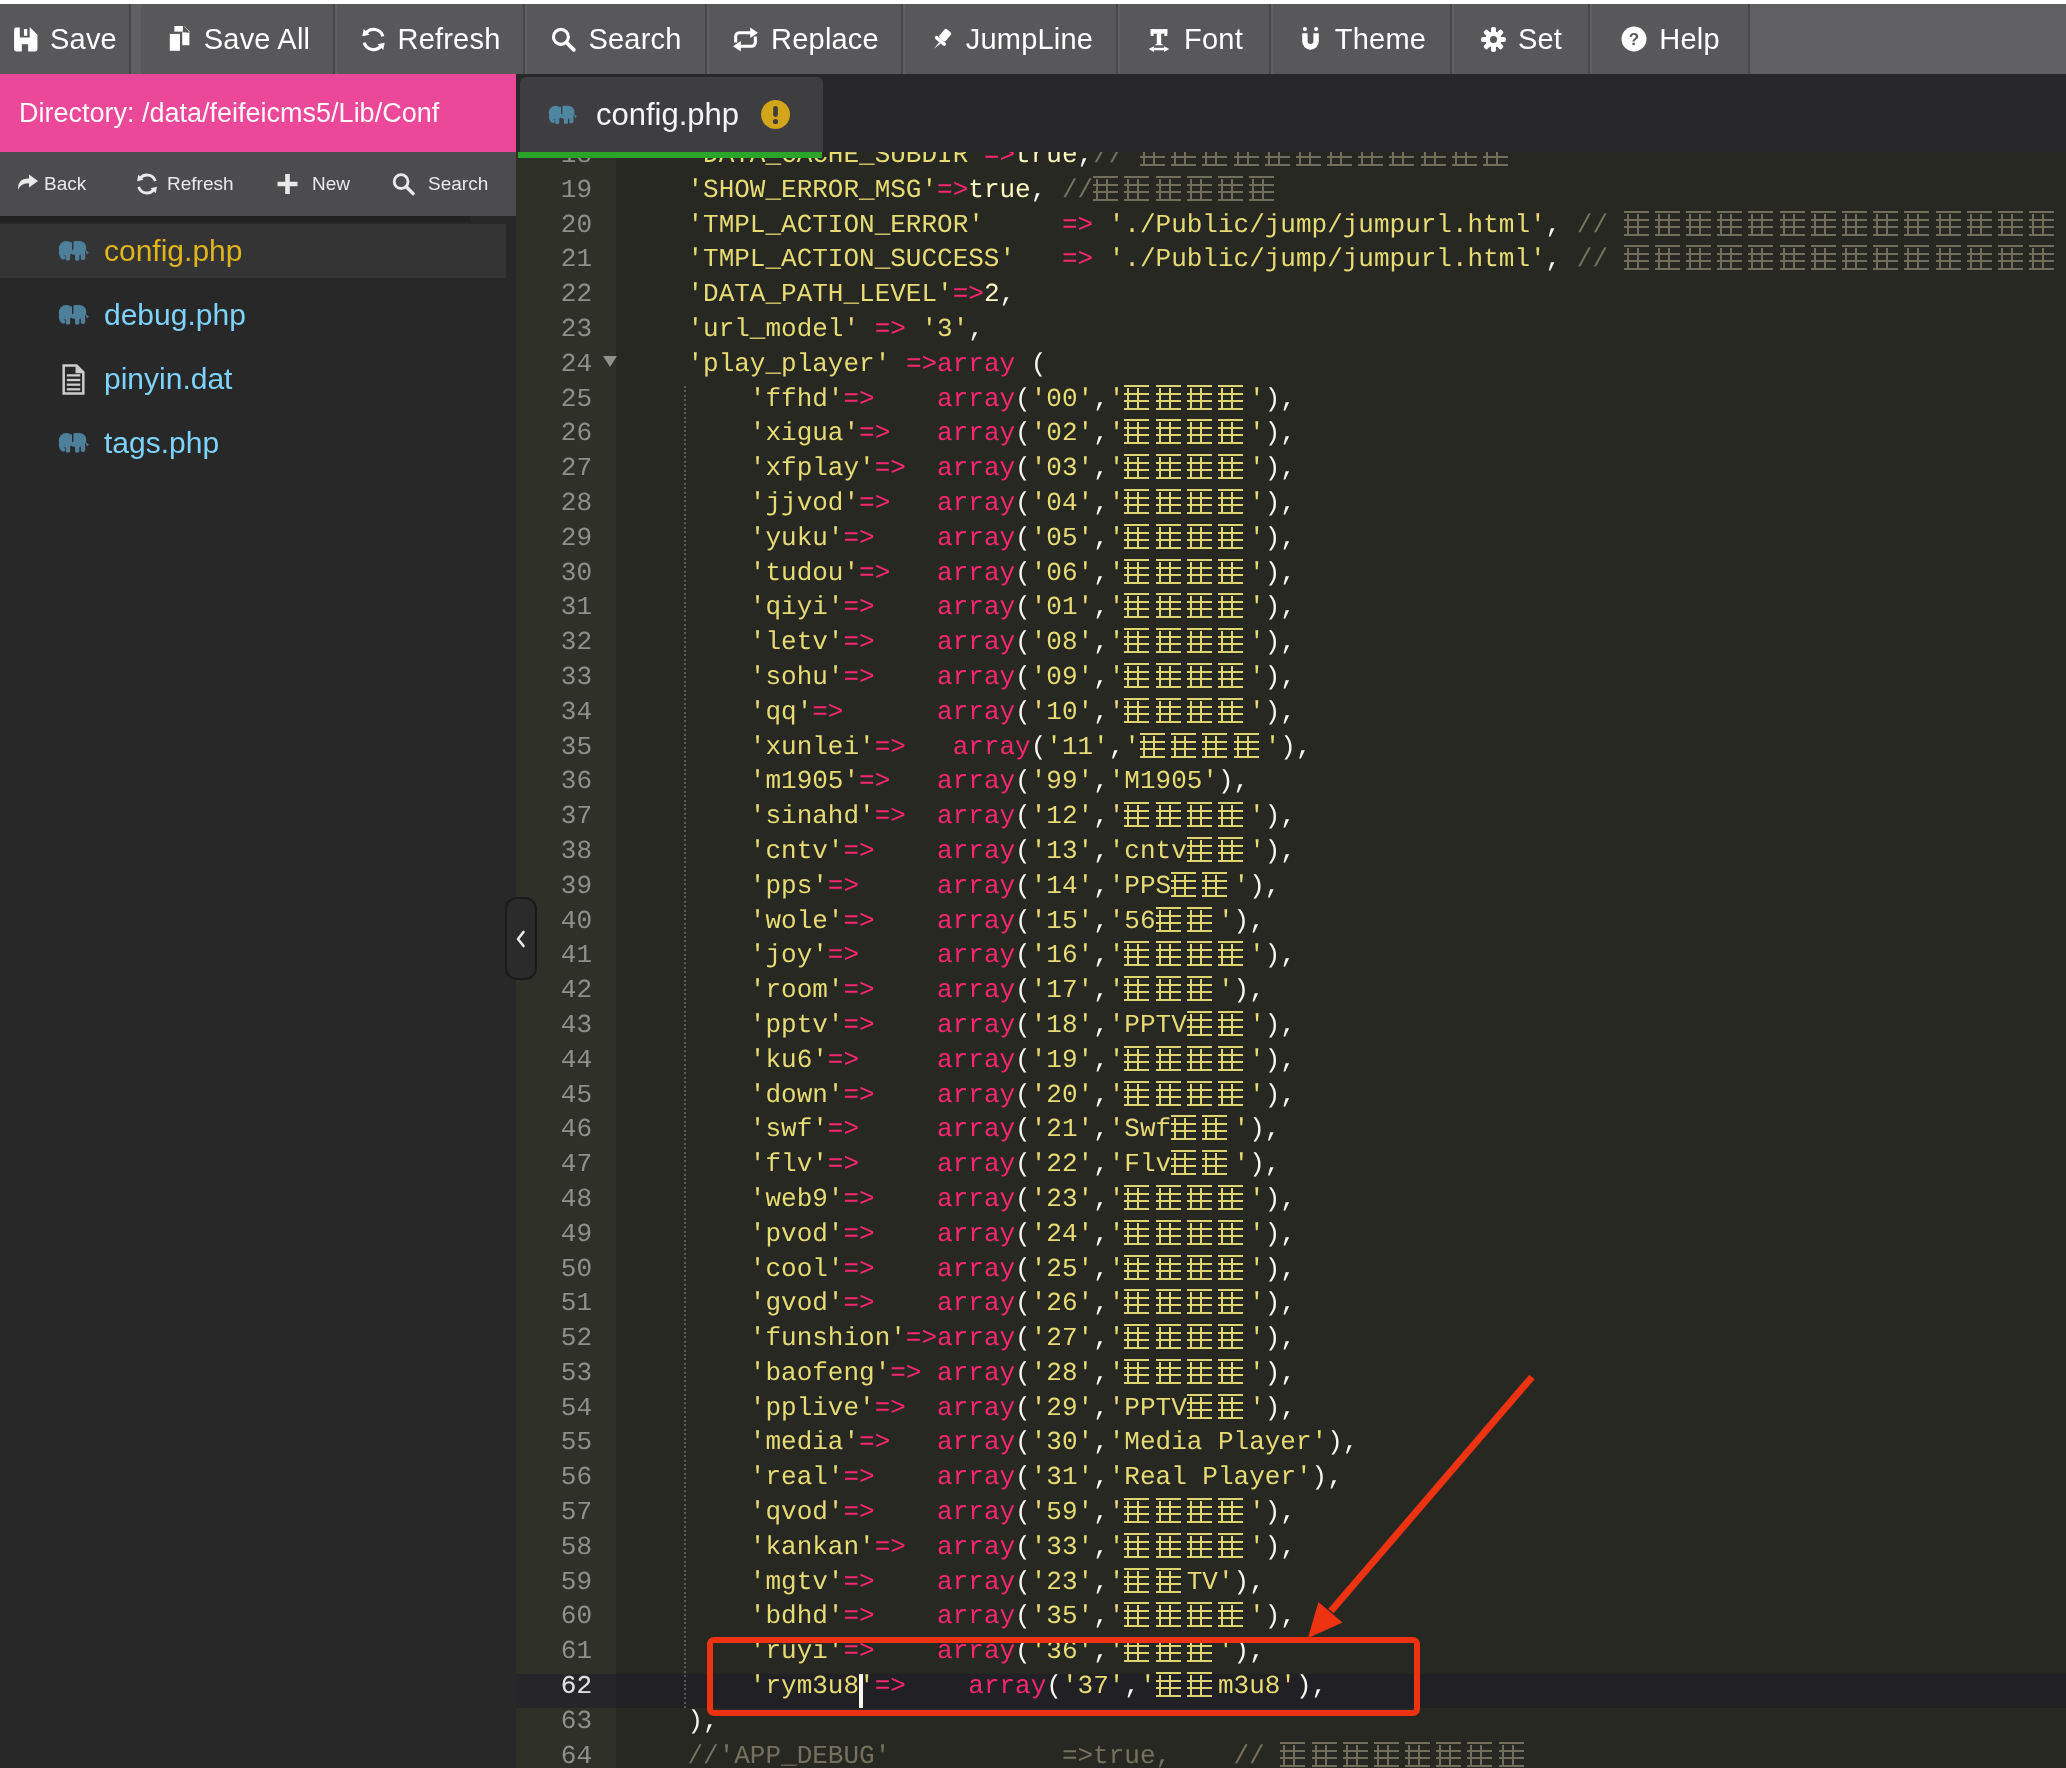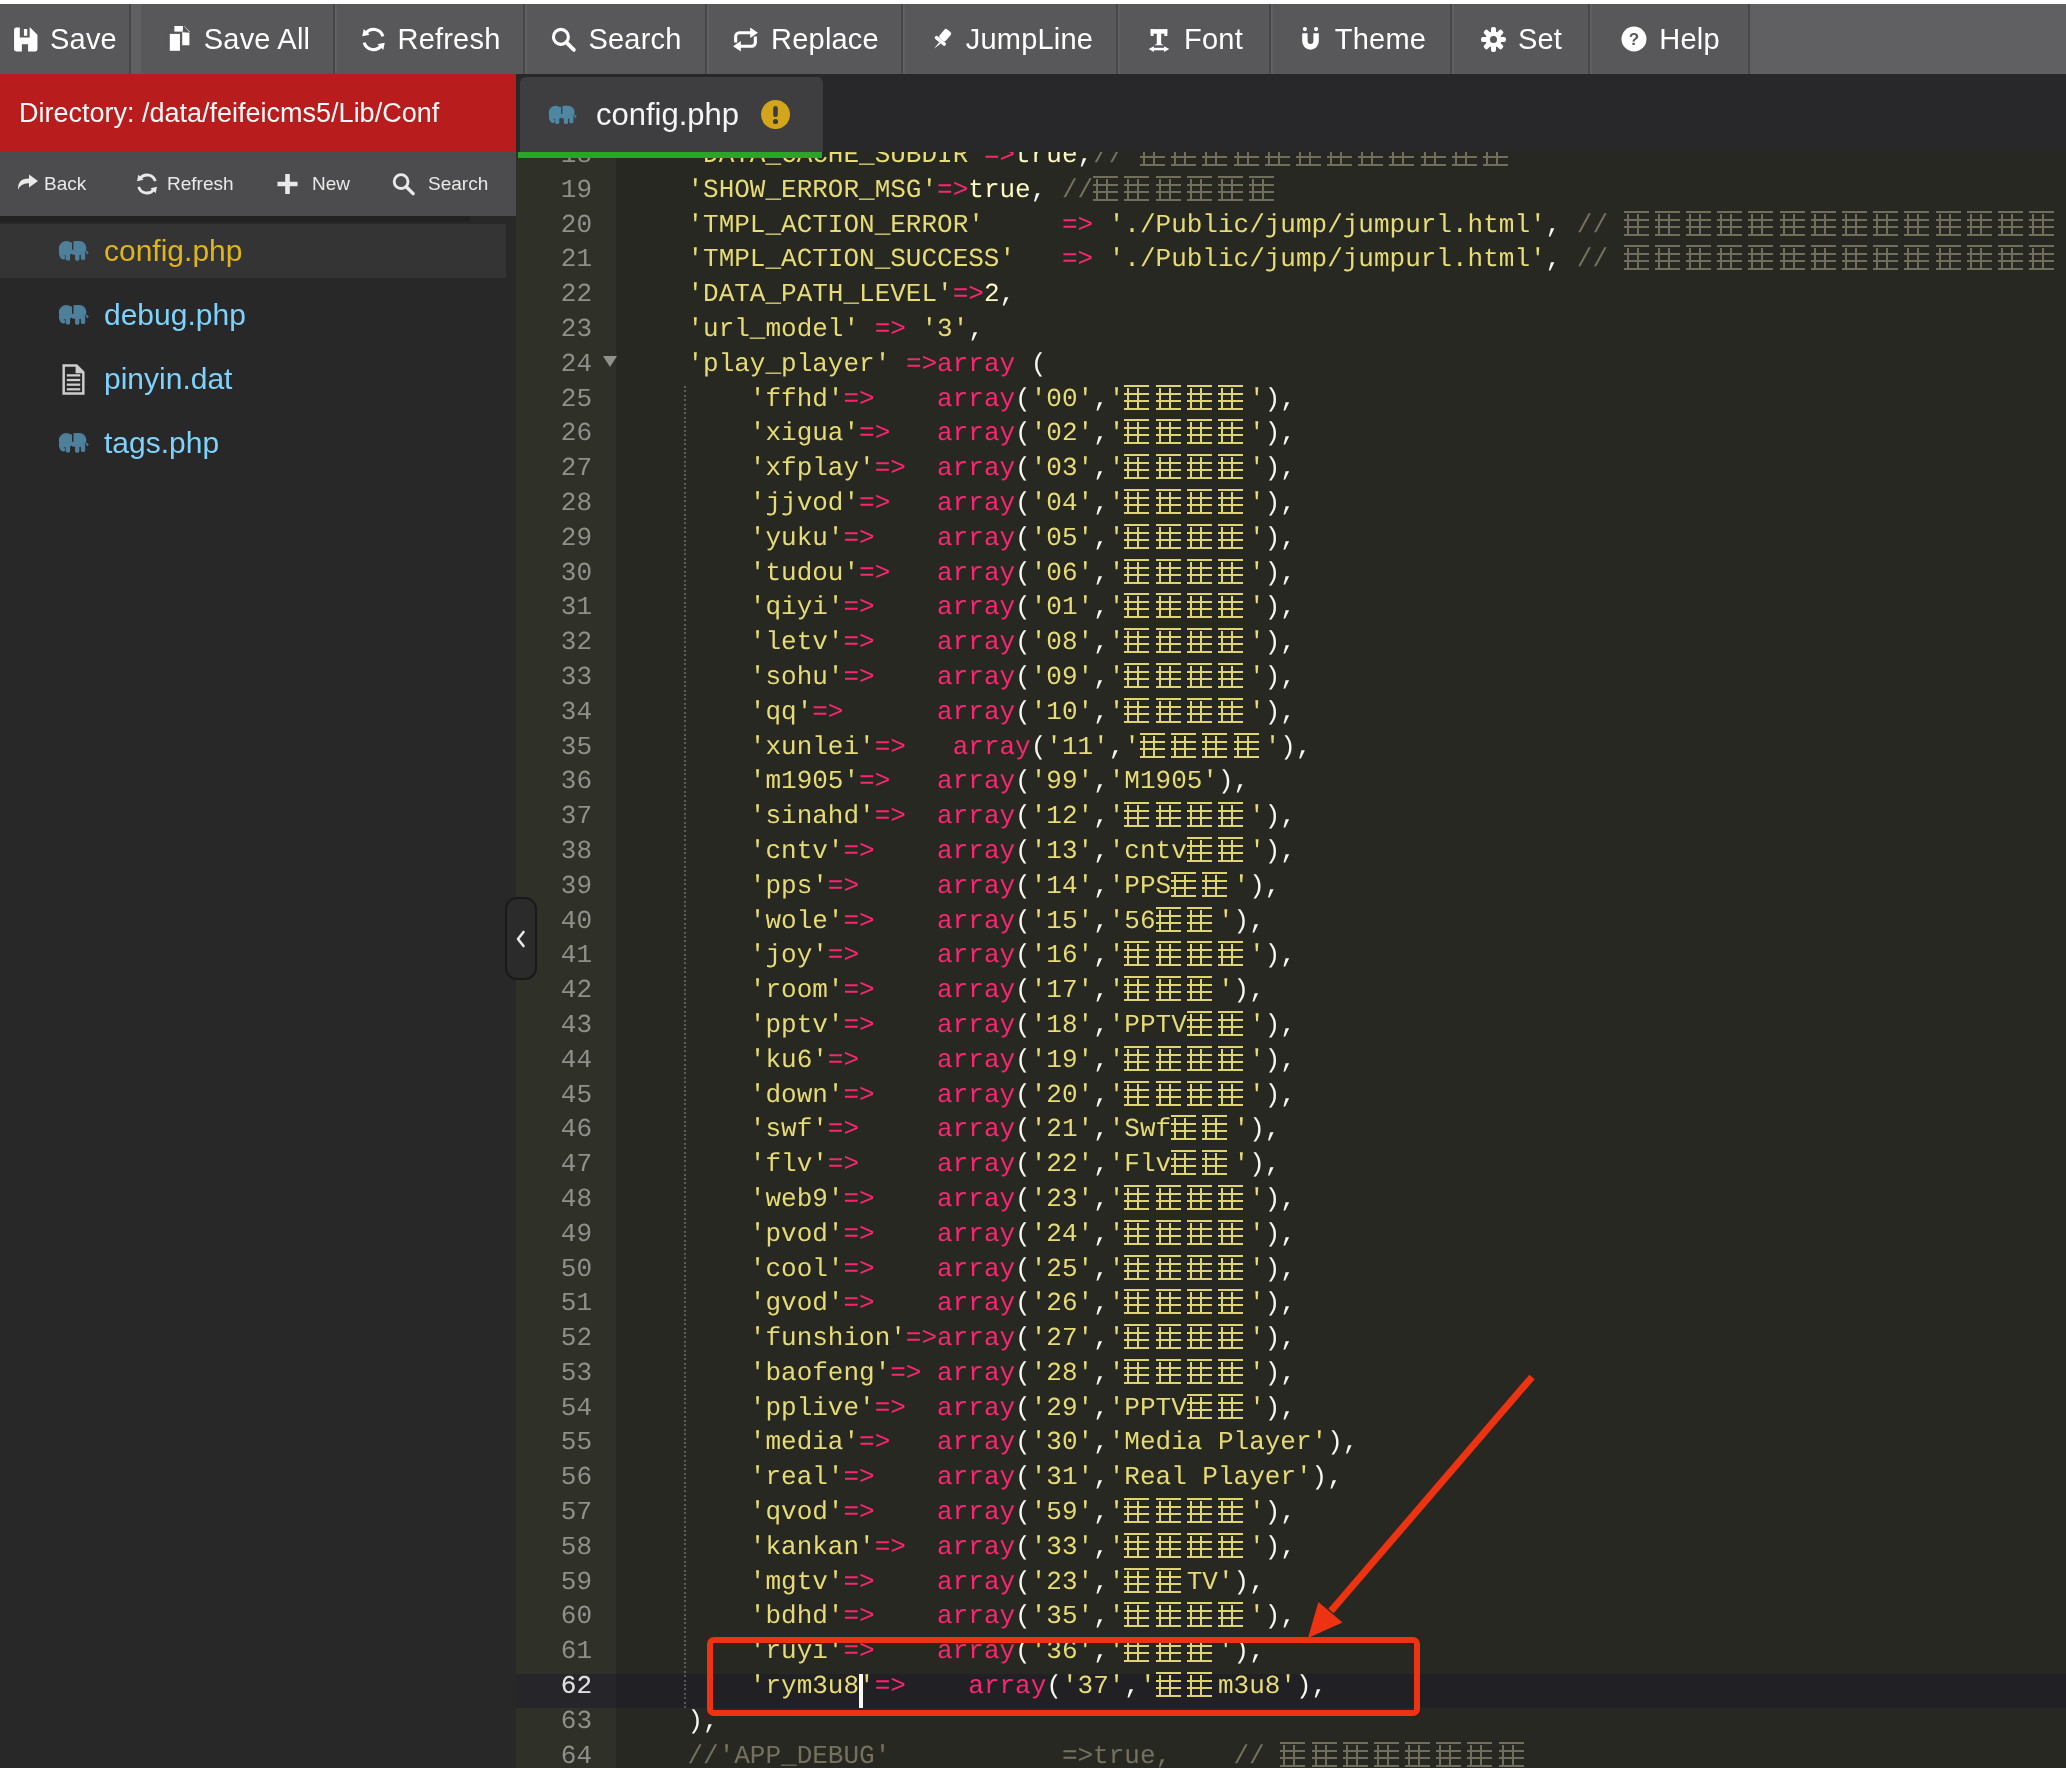--- a/index.html
+++ b/index.html
@@ -4,21 +4,21 @@
 html,body{width:2066px;height:1768px;overflow:hidden;background:#272822;font-family:"Liberation Sans",sans-serif}
 #page{position:absolute;left:0;top:0;width:2066px;height:1768px}
 
 #topwhite{position:absolute;left:0;top:0;width:100%;height:4px;background:#fff}
 #toolbar{position:absolute;left:0;top:4px;width:100%;height:70px;background:#606062}
 .tbtn{position:absolute;top:4px;height:70px;background:#58585a;border-right:2px solid #47474a;display:flex;align-items:center;justify-content:center}
 .tbi{display:flex;align-items:center;margin-right:11px}
 .tbl{color:#fff;font-size:29px;letter-spacing:.2px}
 
 #lpanel{position:absolute;left:0;top:74px;width:516px;bottom:0;background:#282828}
-#dirbar{position:absolute;left:0;top:0;width:100%;height:78px;background:#b91c1c;color:#fafafa;font-size:27px;line-height:78px;padding-left:19px;white-space:nowrap}
+#dirbar{position:absolute;left:0;top:0;width:100%;height:78px;background:#ec4899;color:#fafafa;font-size:27px;line-height:78px;padding-left:19px;white-space:nowrap}
 #navbar{position:absolute;left:0;top:78px;width:100%;height:64px;background:#4c4c4e;display:flex;align-items:center}
 .nitem{position:absolute;top:50%;transform:translateY(-50%);display:flex}
 .nitem svg{display:block}
 .nlab{position:absolute;top:50%;transform:translateY(-50%);color:#e9e9e9;font-size:19px}
 #filelist{position:absolute;left:0;top:145px;width:100%;bottom:0}
 .frow{position:absolute;left:0;width:506px;height:64px;display:flex;align-items:center}
 .frow .fic{width:32px;margin-left:57px;display:flex;justify-content:center}
 .frow .fname{margin-left:15px;font-size:30px;color:#7dd3fc}
 .frow.sel{background-image:linear-gradient(#343434,#343434);background-repeat:no-repeat;background-size:100% 54px;background-position:0 5px}
 .frow.sel .fname{color:#e0b41c}

